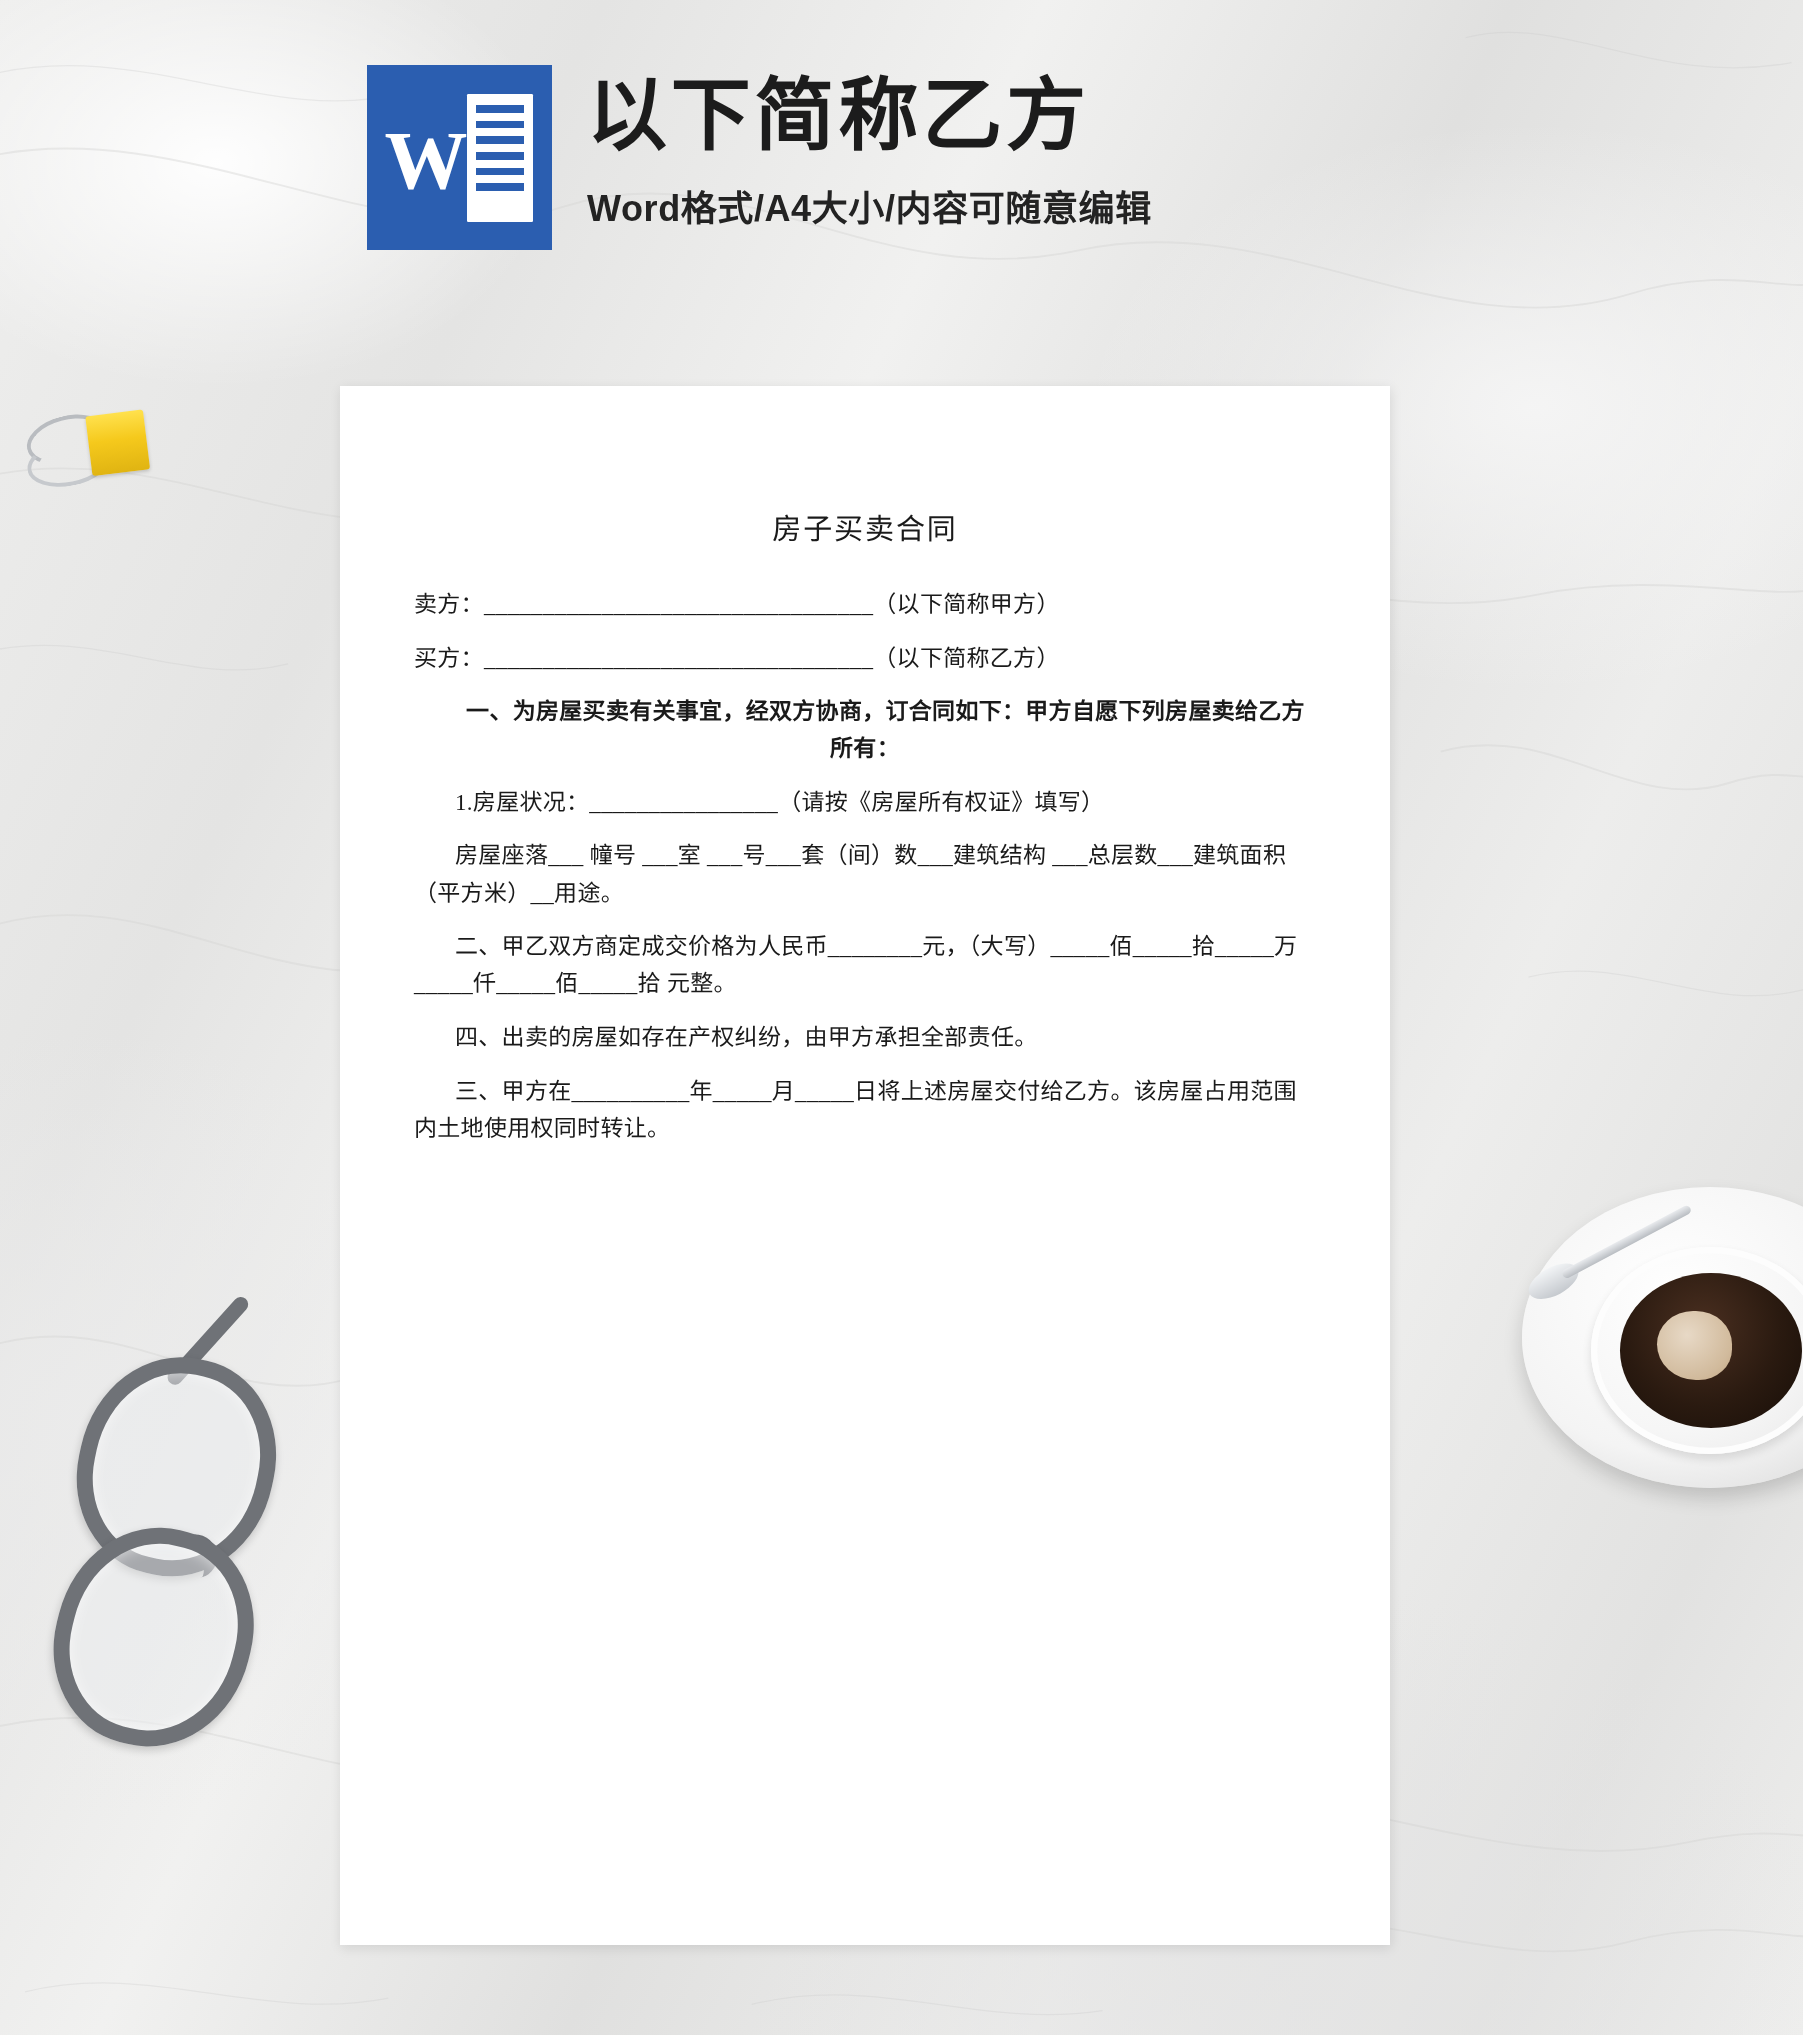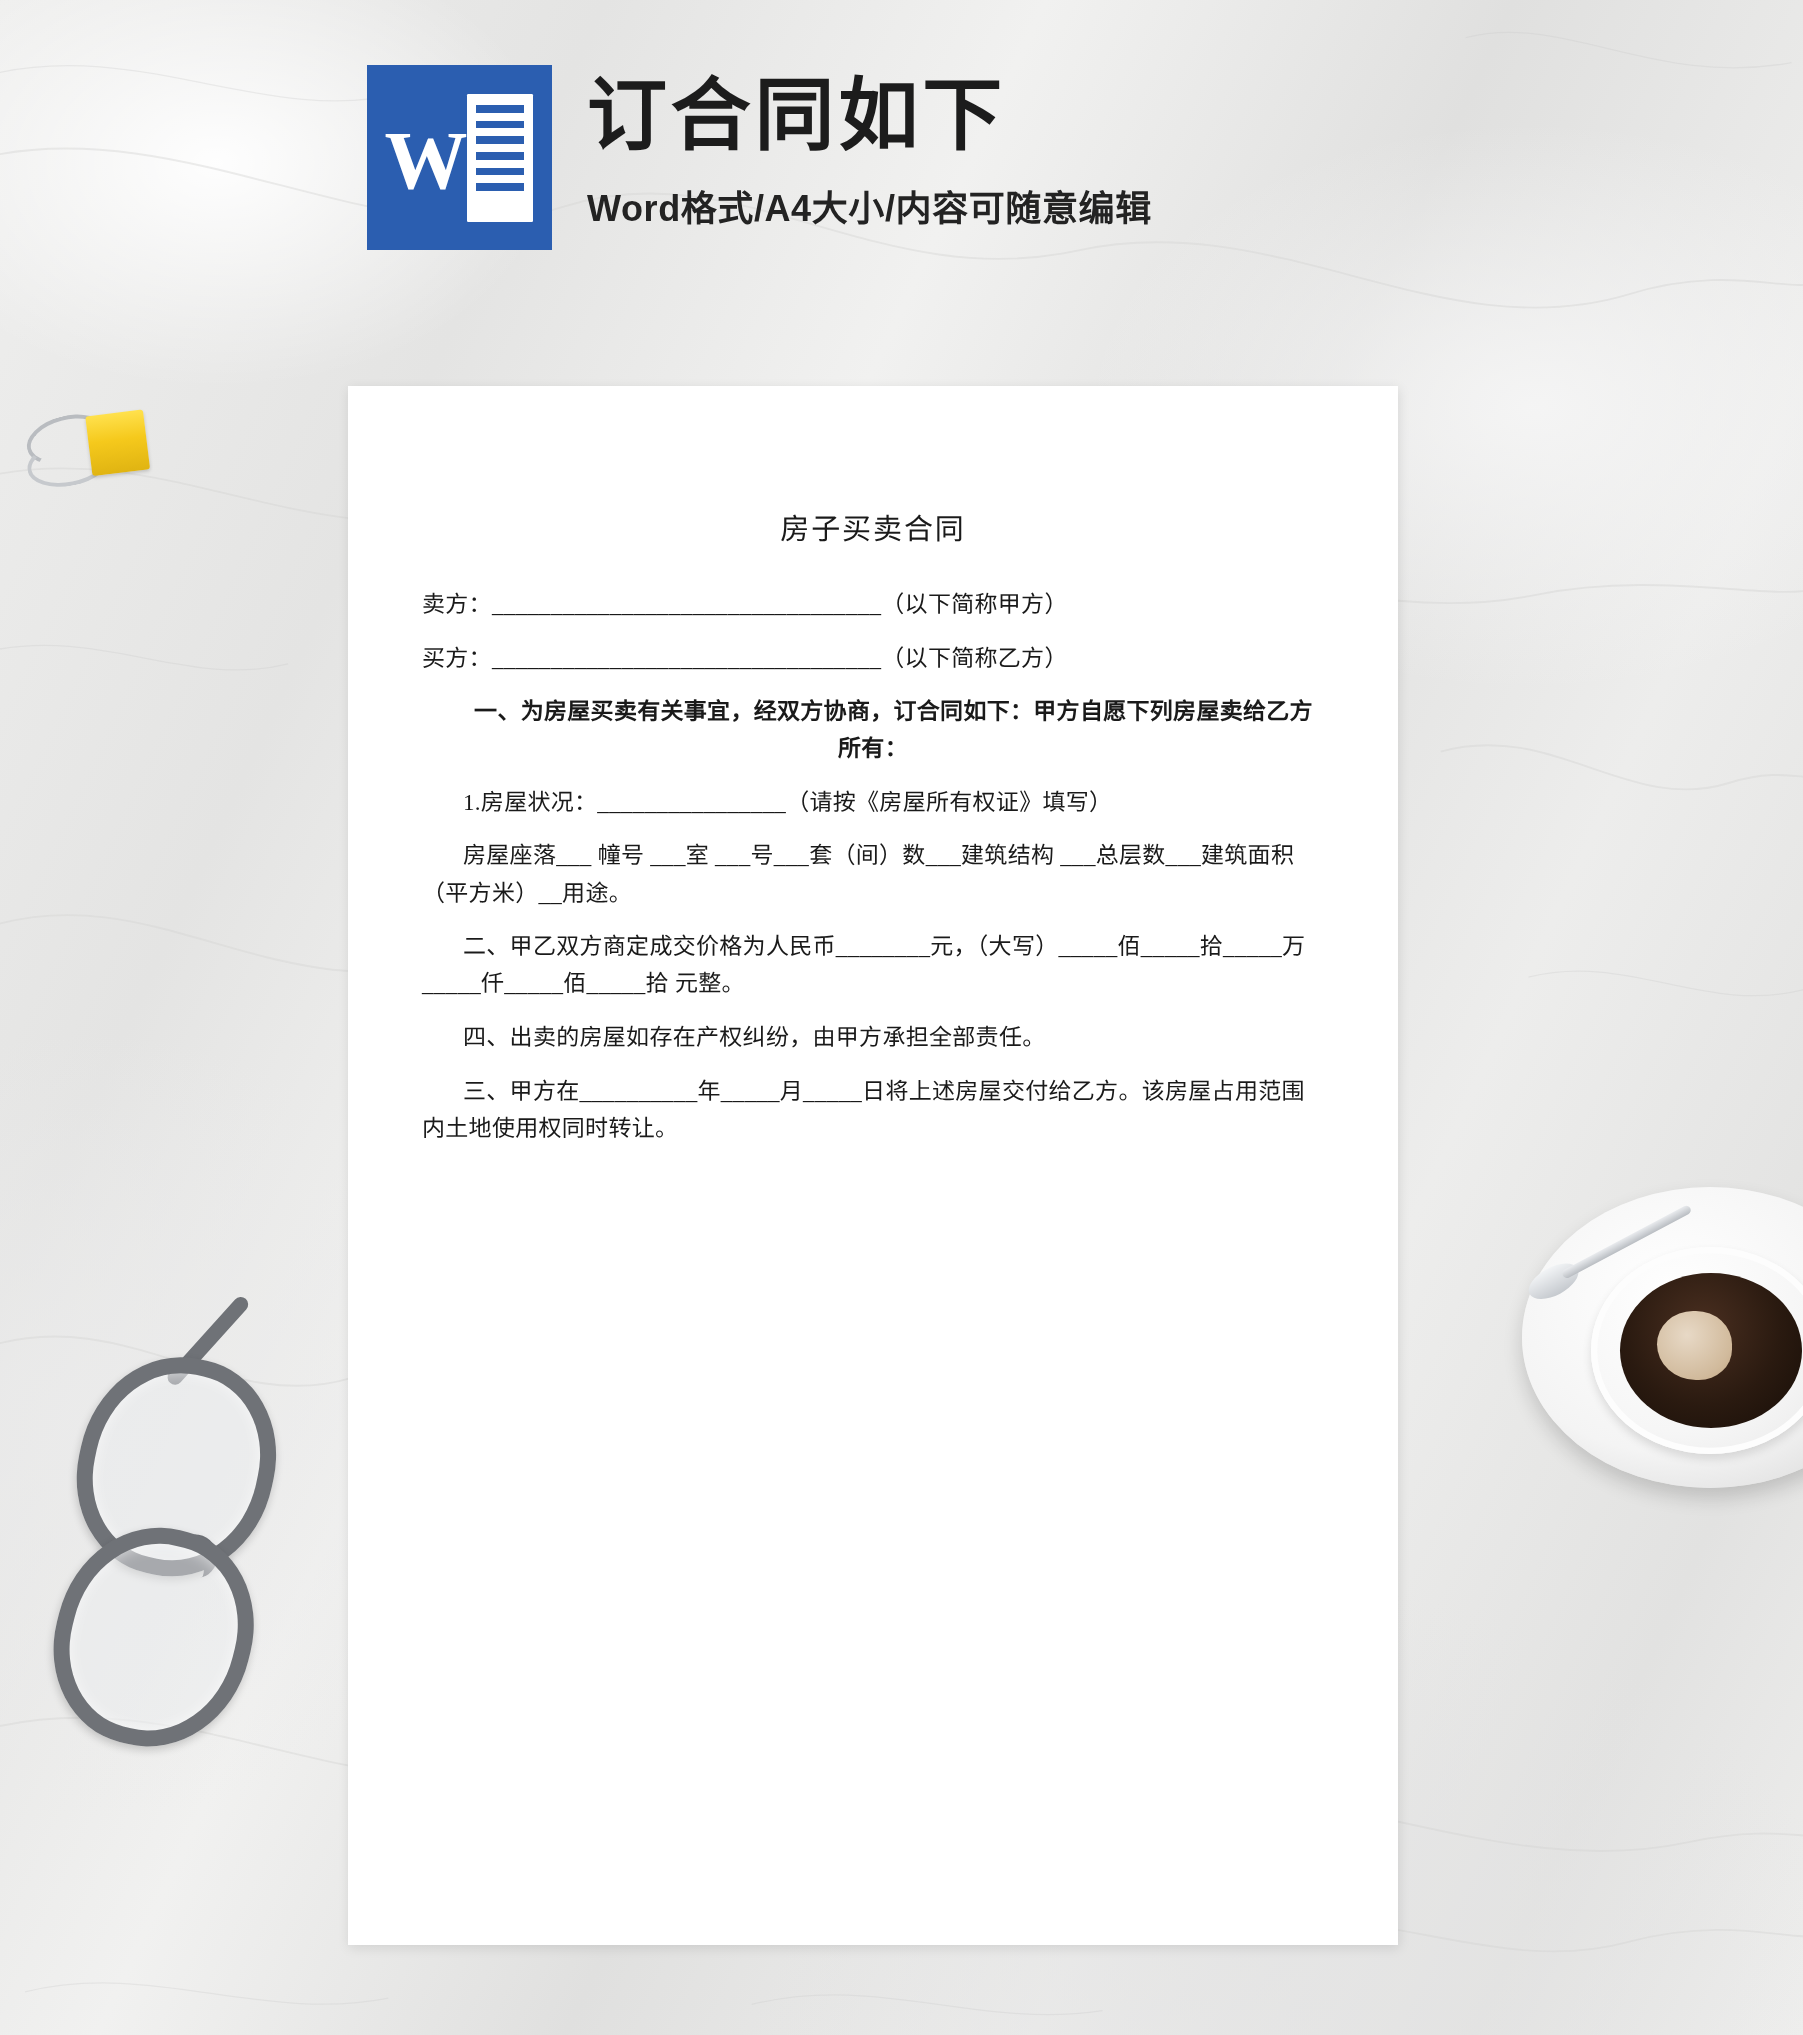--- a/index.html
+++ b/index.html
@@ -93,21 +93,21 @@
     font-size: 36px;
     font-weight: bold;
     color: #232323;
     letter-spacing: 0.6px;
     white-space: nowrap;
   }
 
   
   .paper {
     position: absolute;
-    left: 348px;
+    left: 340px;
     top: 386px;
     width: 1050px;
     height: 1559px;
     background: #ffffff;
     box-shadow: 1.3px 2.5px 11.3px rgba(0,0,0,0.10);
   }
   .doc {
     padding: 119px 74px 0 74px;
     font-family: "Liberation Serif", serif;
     color: #1a1a1a;
@@ -304,21 +304,21 @@
     <span class="page">
       <i></i>
       <i></i>
       <i></i>
       <i></i>
       <i></i>
       <i></i>
     </span>
   </div>
   <div class="header-text">
-    <div class="header-title">订合同如下</div>
+    <div class="header-title">以下简称乙方</div>
     <div class="header-sub">Word格式/A4大小/内容可随意编辑</div>
   </div>
 </div>
 
 <div class="paper">
   <div class="doc">
     <h1 class="doc-title">房子买卖合同</h1>
 
     <p class="plain">卖方：_________________________________（以下简称甲方）</p>
     <p class="plain">买方：_________________________________（以下简称乙方）</p>

